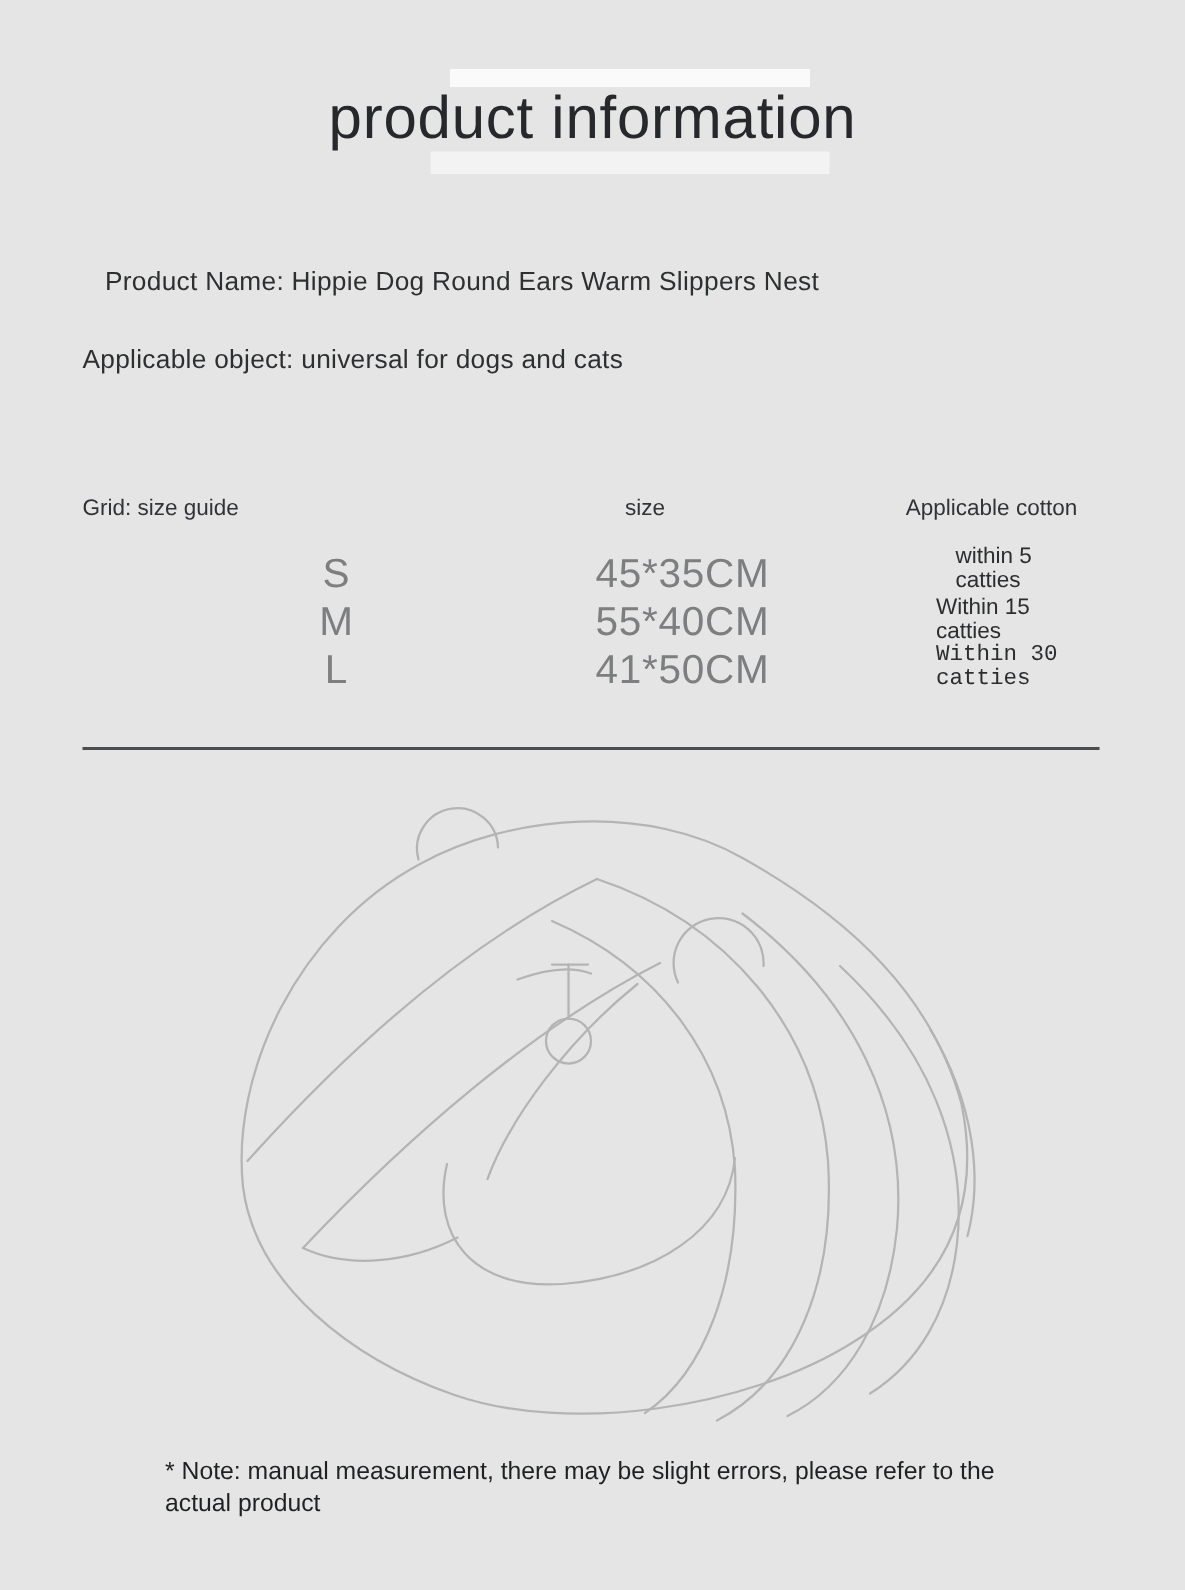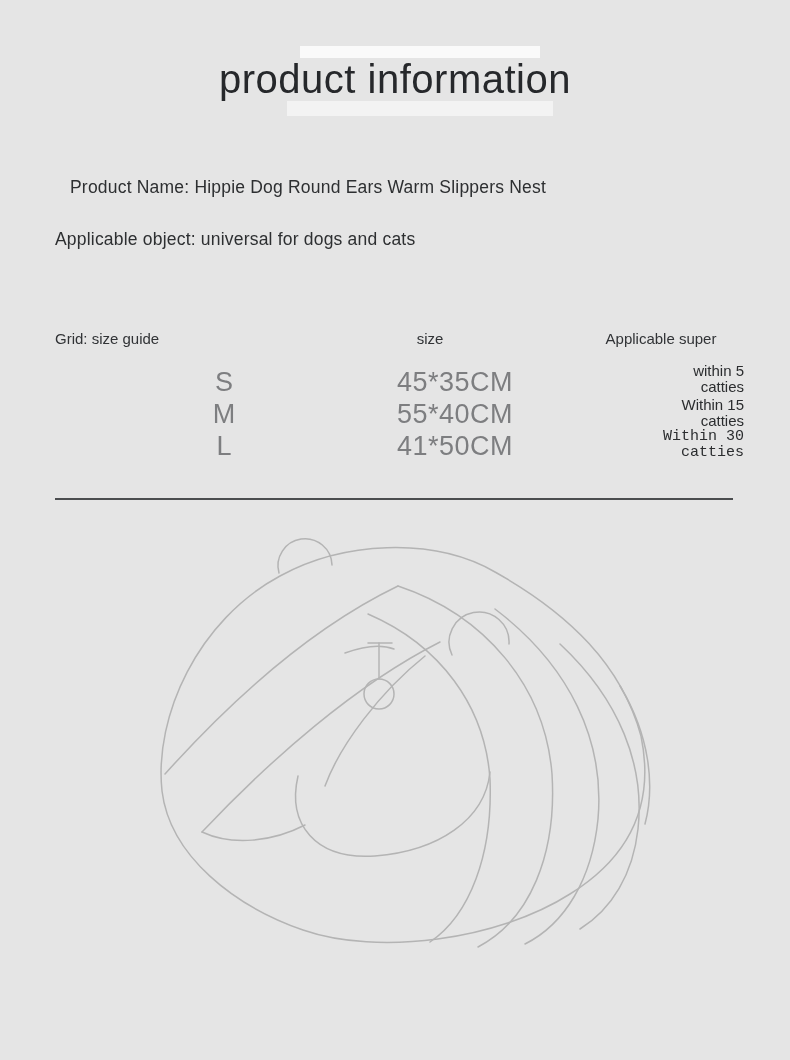--- a/index.html
+++ b/index.html
@@ -81,21 +81,20 @@
   .row-1 .size-label-cell, .row-1 .dims-cell { top: 367px; }
   .row-2 .size-label-cell, .row-2 .dims-cell { top: 399px; }
   .row-3 .size-label-cell, .row-3 .dims-cell { top: 431px; }
 
   .weight-cell {
     position: absolute;
     left: 624px; width: 120px;
     font-size: 15px;
     line-height: 16px;
     color: #2b2d2f;
-    text-align: right;
   }
   .row-1 .weight-cell { top: 363px; padding-left: 13px; }
   .row-2 .weight-cell { top: 397px; }
   .row-3 .weight-cell { top: 429px; font-family: Liberation Mono, monospace; }
   .weight-cell span { display: block; }
 
   .divider {
     position: absolute;
     top: 498px; left: 55px;
     width: 678px; height: 2px;
@@ -126,21 +125,21 @@
   <div class="title-ghost"></div>
 
   <h1 class="page-title">product information</h1>
 
   <div class="detail-line detail-1">Product Name: Hippie Dog Round Ears Warm Slippers Nest</div>
   <div class="detail-line detail-2">Applicable object: universal for dogs and cats</div>
 
   <div>
     <div class="col-header grid-header">Grid: size guide</div>
     <div class="col-header size-header">size</div>
-    <div class="col-header weight-header">Applicable super</div>
+    <div class="col-header weight-header">Applicable cotton</div>
 
     <div class="row-1">
       <div class="size-label-cell">S</div>
       <div class="dims-cell">45*35CM</div>
       <div class="weight-cell">
         <span>within 5</span>
         <span>catties</span>
       </div>
     </div>
 
@@ -192,14 +191,15 @@
 
     <path d="M 239 119 L 239 155"></path>
     <path d="M 228 119 L 252 119"></path>
     <circle cx="239" cy="170" r="15"></circle>
 
     <path d="M 355 85 C 430 142, 465 217, 458 295 C 452 355, 425 400, 385 420"></path>
     <path d="M 420 120 C 480 176, 505 242, 498 305 C 493 350, 472 385, 440 405"></path>
     <path d="M 480 162 C 510 212, 515 262, 505 300"></path>
   </svg>
 
+  <div class="note">* Note: manual measurement, there may be slight errors, please refer to the actual product</div>
 
 </div>
 
 </body></html>

